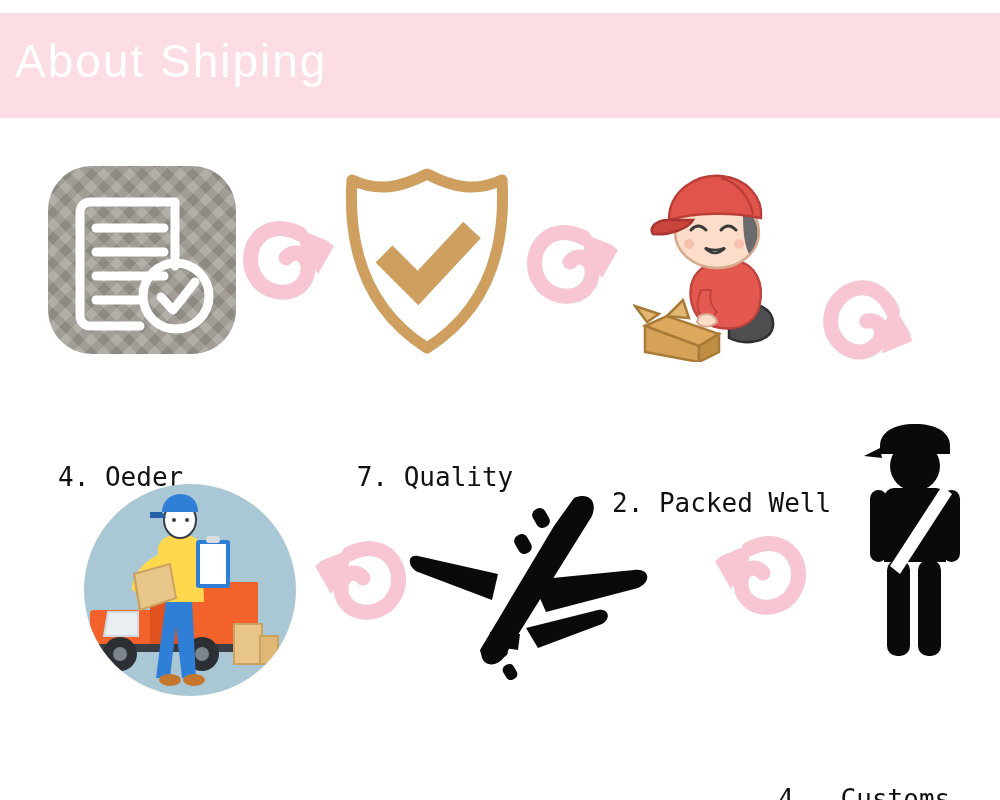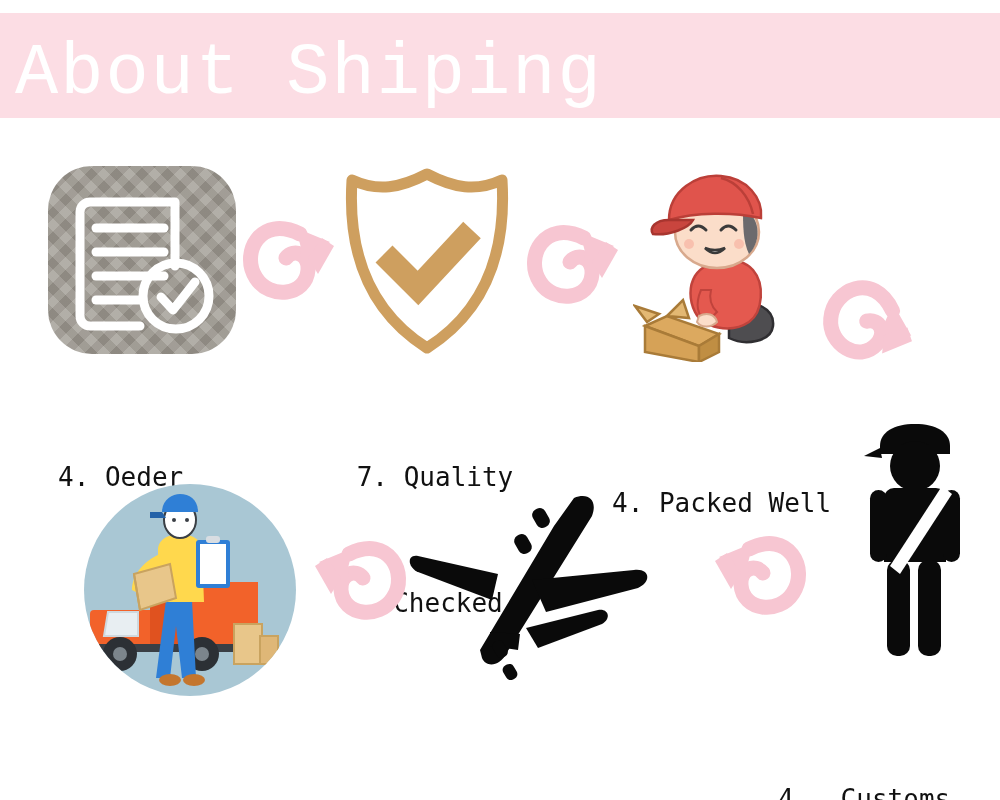--- a/index.html
+++ b/index.html
@@ -21,22 +21,22 @@
     left: 0;
     top: 13px;
     width: 1000px;
     height: 105px;
     background: #fcdde4;
   }
   .header-title {
     position: absolute;
     left: 15px;
     top: 38px;
-    font-family: Liberation Mono, monospace;
-    font-size: 72px;
+    font-family: Liberation Sans, sans-serif;
+    font-size: 46px;
     font-weight: 300;
     letter-spacing: 2px;
     color: #ffffff;
     line-height: 1;
     white-space: nowrap;
   }
   .step-label {
     position: absolute;
     color: #111111;
     font-family: "DejaVu Sans Mono", "Liberation Mono", monospace;
@@ -160,21 +160,20 @@
 
 <div class="shield-wrap">
   <svg width="175" height="196" viewBox="0 0 175 196" aria-hidden="true">
     <path d="M12 18 C38 30, 60 26, 87 12 C114 26, 136 30, 162 18 C166 82, 150 146, 87 186 C24 146, 8 82, 12 18 Z" fill="none" stroke="#ce9f5f" stroke-width="11" stroke-linejoin="round"></path>
     <path d="M44 92 L78 126 L132 68" fill="none" stroke="#ce9f5f" stroke-width="24" stroke-linecap="butt" stroke-linejoin="miter"></path>
   </svg>
 </div>
 
 <div class="step-label centered" style="left:320px; top:372px; width:230px;">
   <span style="display:block;">7. Quality</span>
-  <span style="display:block; padding-left:26px;">Checked</span>
 </div>
 
 <div class="arrow" style="left:522px; top:216px;">
   <svg width="108" height="100" viewBox="0 0 108 100" aria-hidden="true">
     <g fill="none" stroke="#f7c6d2" stroke-width="15" stroke-linecap="round">
       <path d="M62 22 C22 2, 2 42, 18 66 C32 88, 68 84, 70 58 C71 42, 56 36, 48 46"></path>
     </g>
     <path d="M58 16 L92 30 L62 52 L63 36 Z" fill="#f7c6d2"></path>
     <path d="M84 26 L96 34 L80 62 L70 46 Z" fill="#f7c6d2"></path>
   </svg>
@@ -207,21 +206,21 @@
 
     <path d="M12 160 L34 150 L86 168 L66 180 Z" fill="#dca95f" stroke="#a97b38" stroke-width="2.5"></path>
     <path d="M12 160 L12 186 L66 196 L66 180 Z" fill="#d6a257" stroke="#a97b38" stroke-width="2.5"></path>
     <path d="M66 180 L86 168 L86 186 L66 196 Z" fill="#c08e43" stroke="#a97b38" stroke-width="2.5"></path>
     <path d="M14 156 L2 140 L26 148 Z" fill="#e3b873" stroke="#a97b38" stroke-width="2.5"></path>
     <path d="M34 150 L50 134 L56 152 Z" fill="#e3b873" stroke="#a97b38" stroke-width="2.5"></path>
   </svg>
 </div>
 
 <div class="step-label" style="left:612px; top:398px; width:300px;">
-  <span style="display:block;">4. Packed Well</span>
+  <span style="display:block;">2. Packed Well</span>
 </div>
 
 <div class="arrow down" style="left:815px; top:278px;">
   <svg width="108" height="100" viewBox="0 0 108 100" aria-hidden="true">
     <g fill="none" stroke="#f7c6d2" stroke-width="15" stroke-linecap="round">
       <path d="M62 22 C22 2, 2 42, 18 66 C32 88, 68 84, 70 58 C71 42, 56 36, 48 46"></path>
     </g>
     <path d="M58 16 L92 30 L62 52 L63 36 Z" fill="#f7c6d2"></path>
     <path d="M84 26 L96 34 L80 62 L70 46 Z" fill="#f7c6d2"></path>
   </svg>

